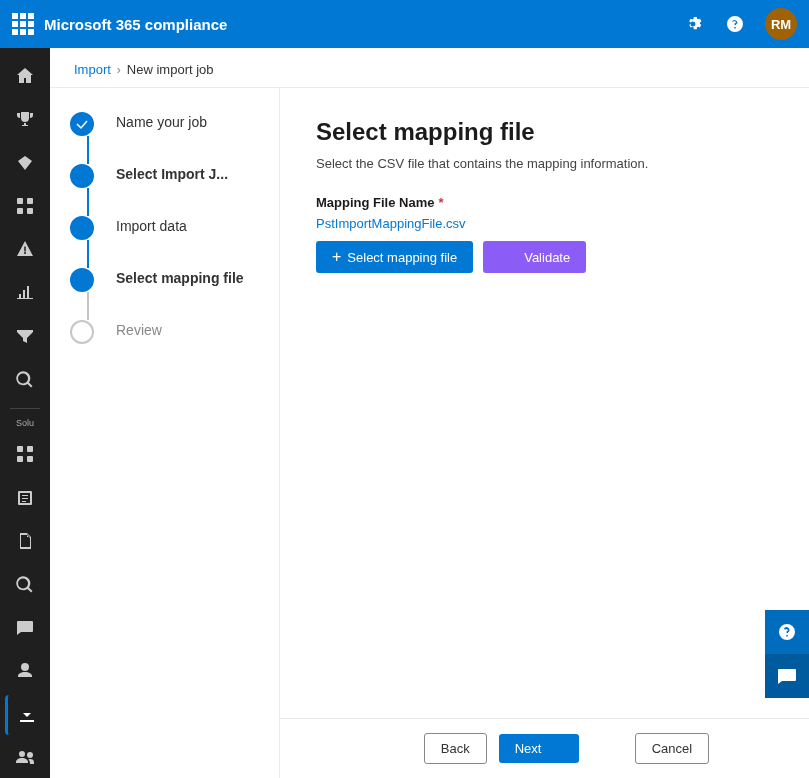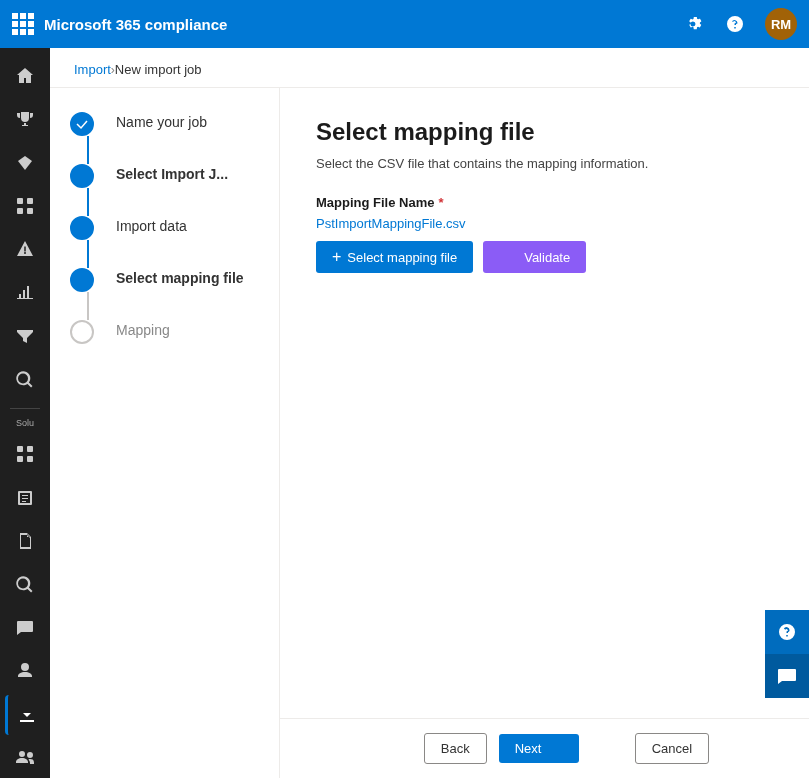--- a/index.html
+++ b/index.html
@@ -111,20 +111,21 @@
       overflow: hidden;
     }
 
     
     .breadcrumb {
       padding: 14px 24px 10px;
       font-size: 13px;
       color: #444;
       display: flex;
       align-items: flex-end;
+      gap: 6px;
       border-bottom: 1px solid #edebe9;
     }
     .breadcrumb-link {
       color: #0078d4;
       cursor: pointer;
       text-decoration: none;
     }
     .breadcrumb-sep {
       color: #888;
       font-size: 12px;
@@ -470,21 +471,21 @@
             <div class="step-circle active"></div>
             <div class="step-connector empty"></div>
           </div>
           <span class="step-label active">Select mapping file</span>
         </div>
 
         <div class="step-item">
           <div style="display:flex;flex-direction:column;align-items:center;">
             <div class="step-circle pending"></div>
           </div>
-          <span class="step-label pending">Mapping</span>
+          <span class="step-label pending">Review</span>
         </div>
       </div>
 
       <div style="display:flex;flex-direction:column;flex:1;overflow:hidden;">
         <div class="content-panel">
           <h1 class="content-title">Select mapping file</h1>
           <p class="content-desc">Select the CSV file that contains the mapping information.</p>
 
           <div class="field-label">
             <span>Mapping File Name</span>

